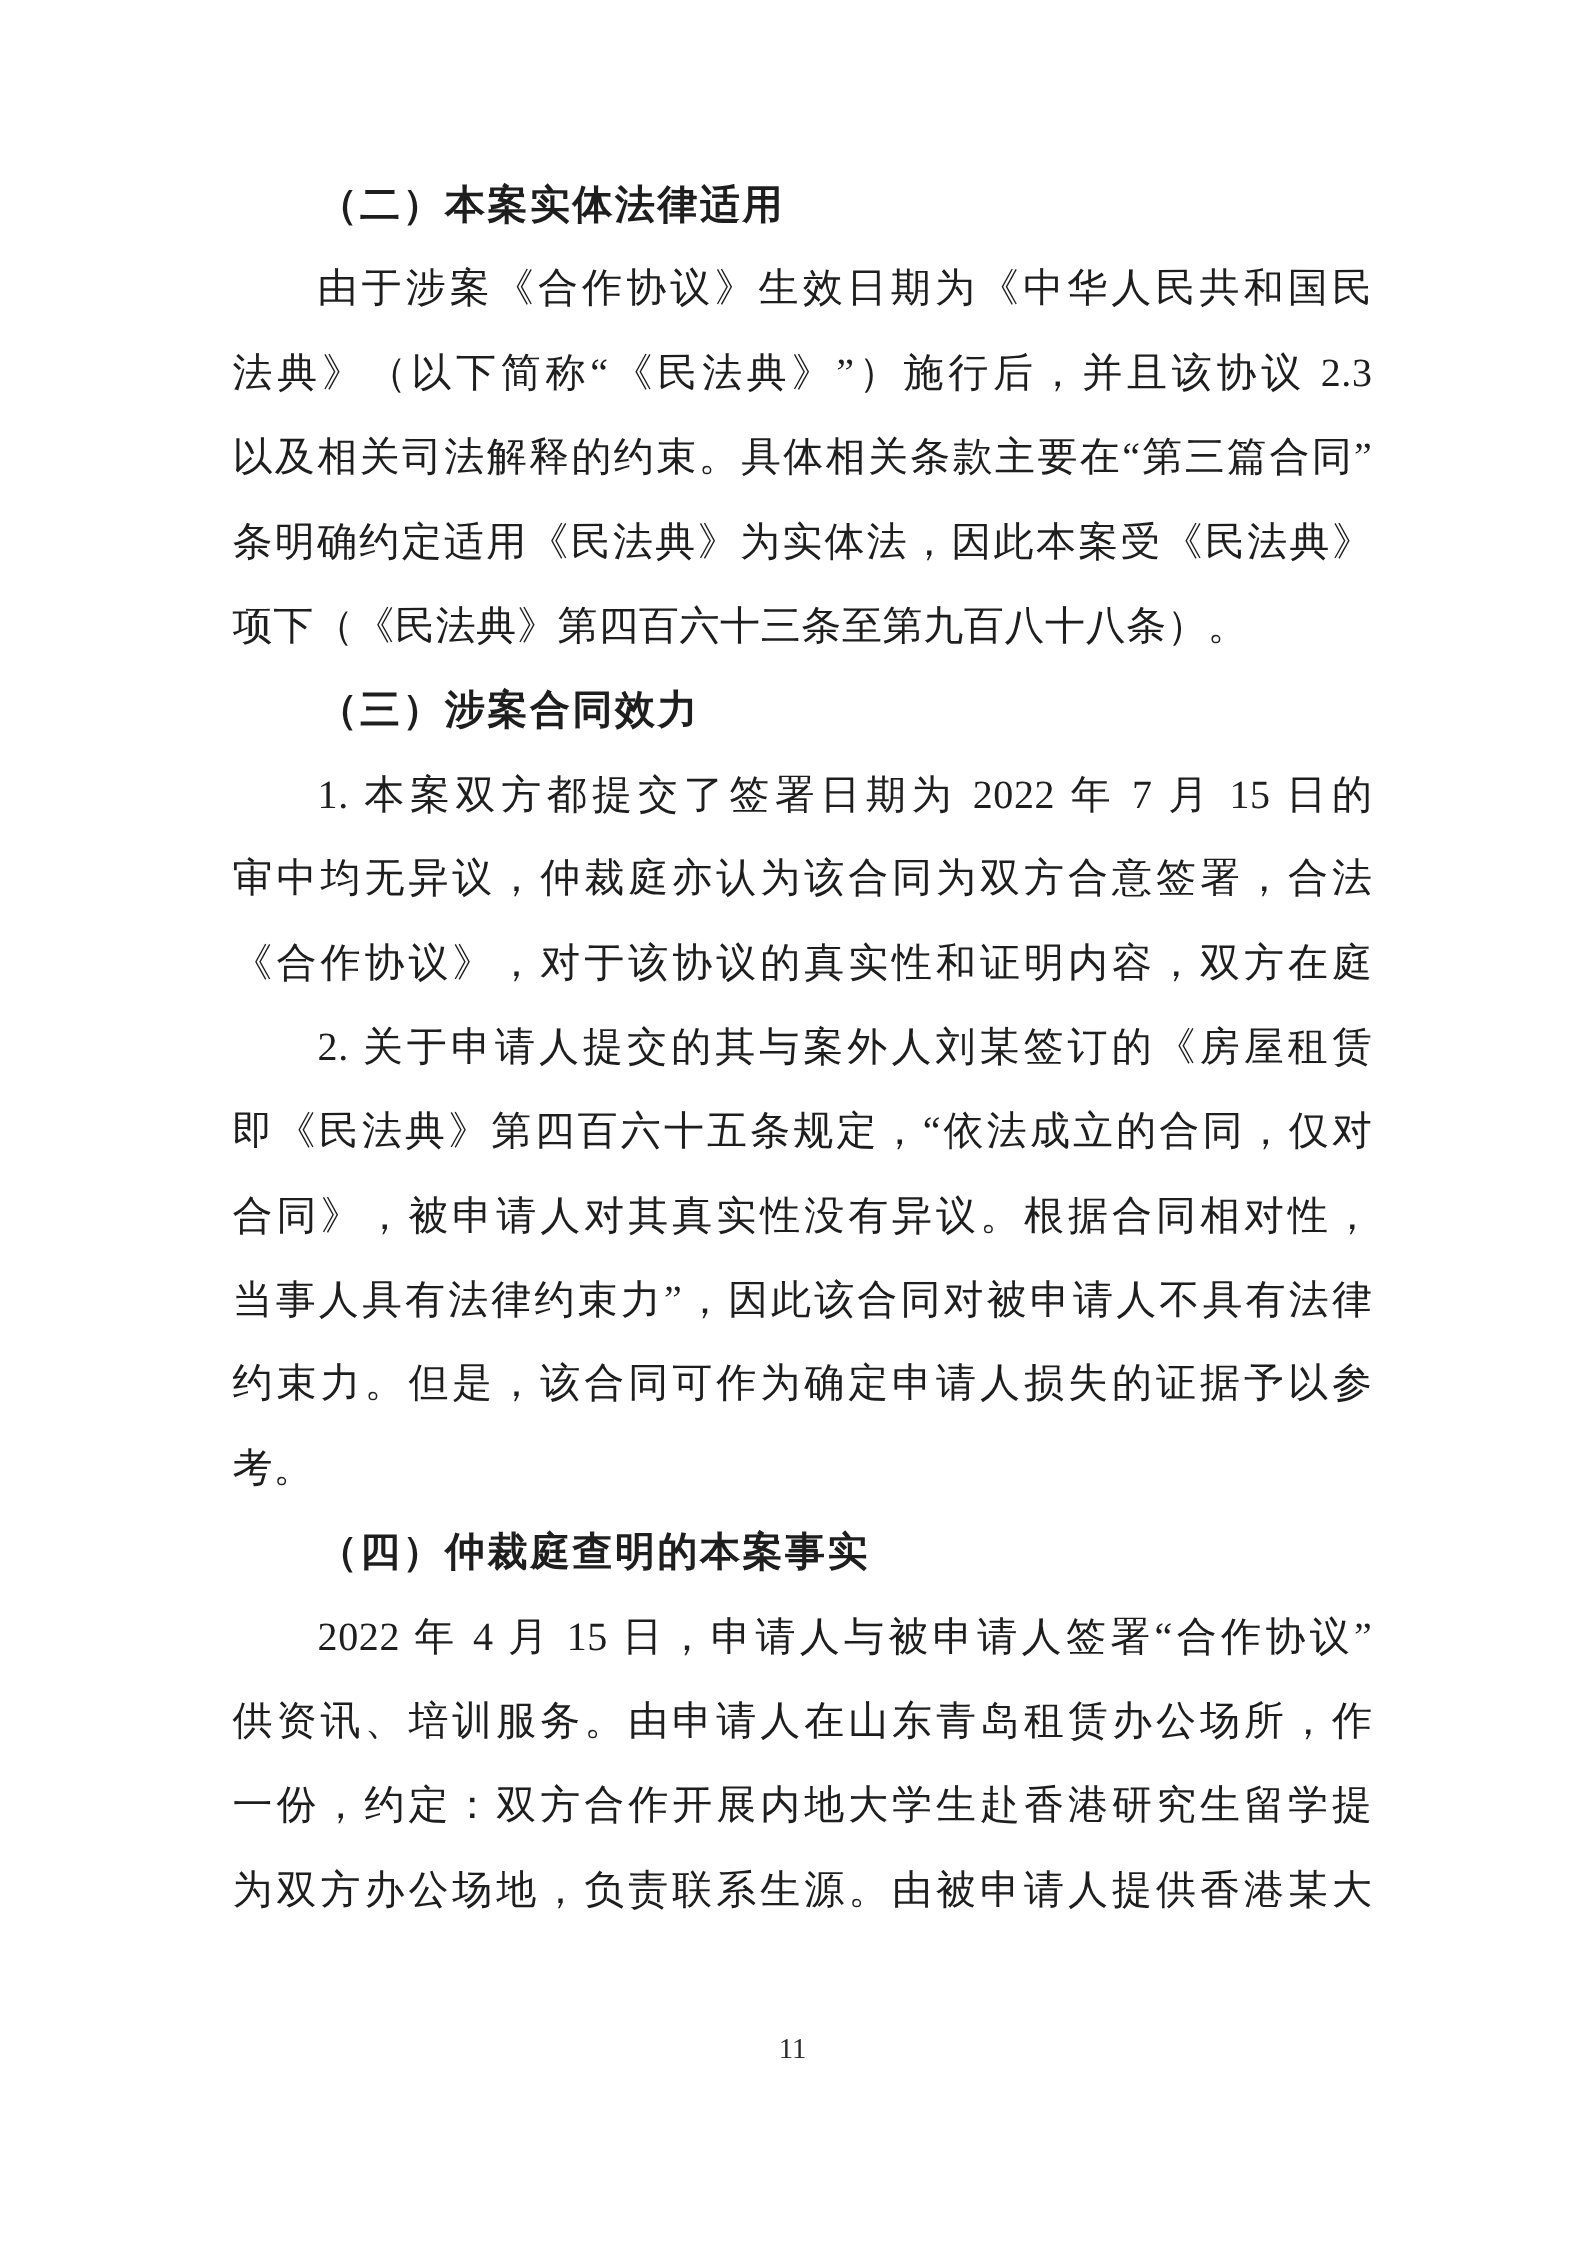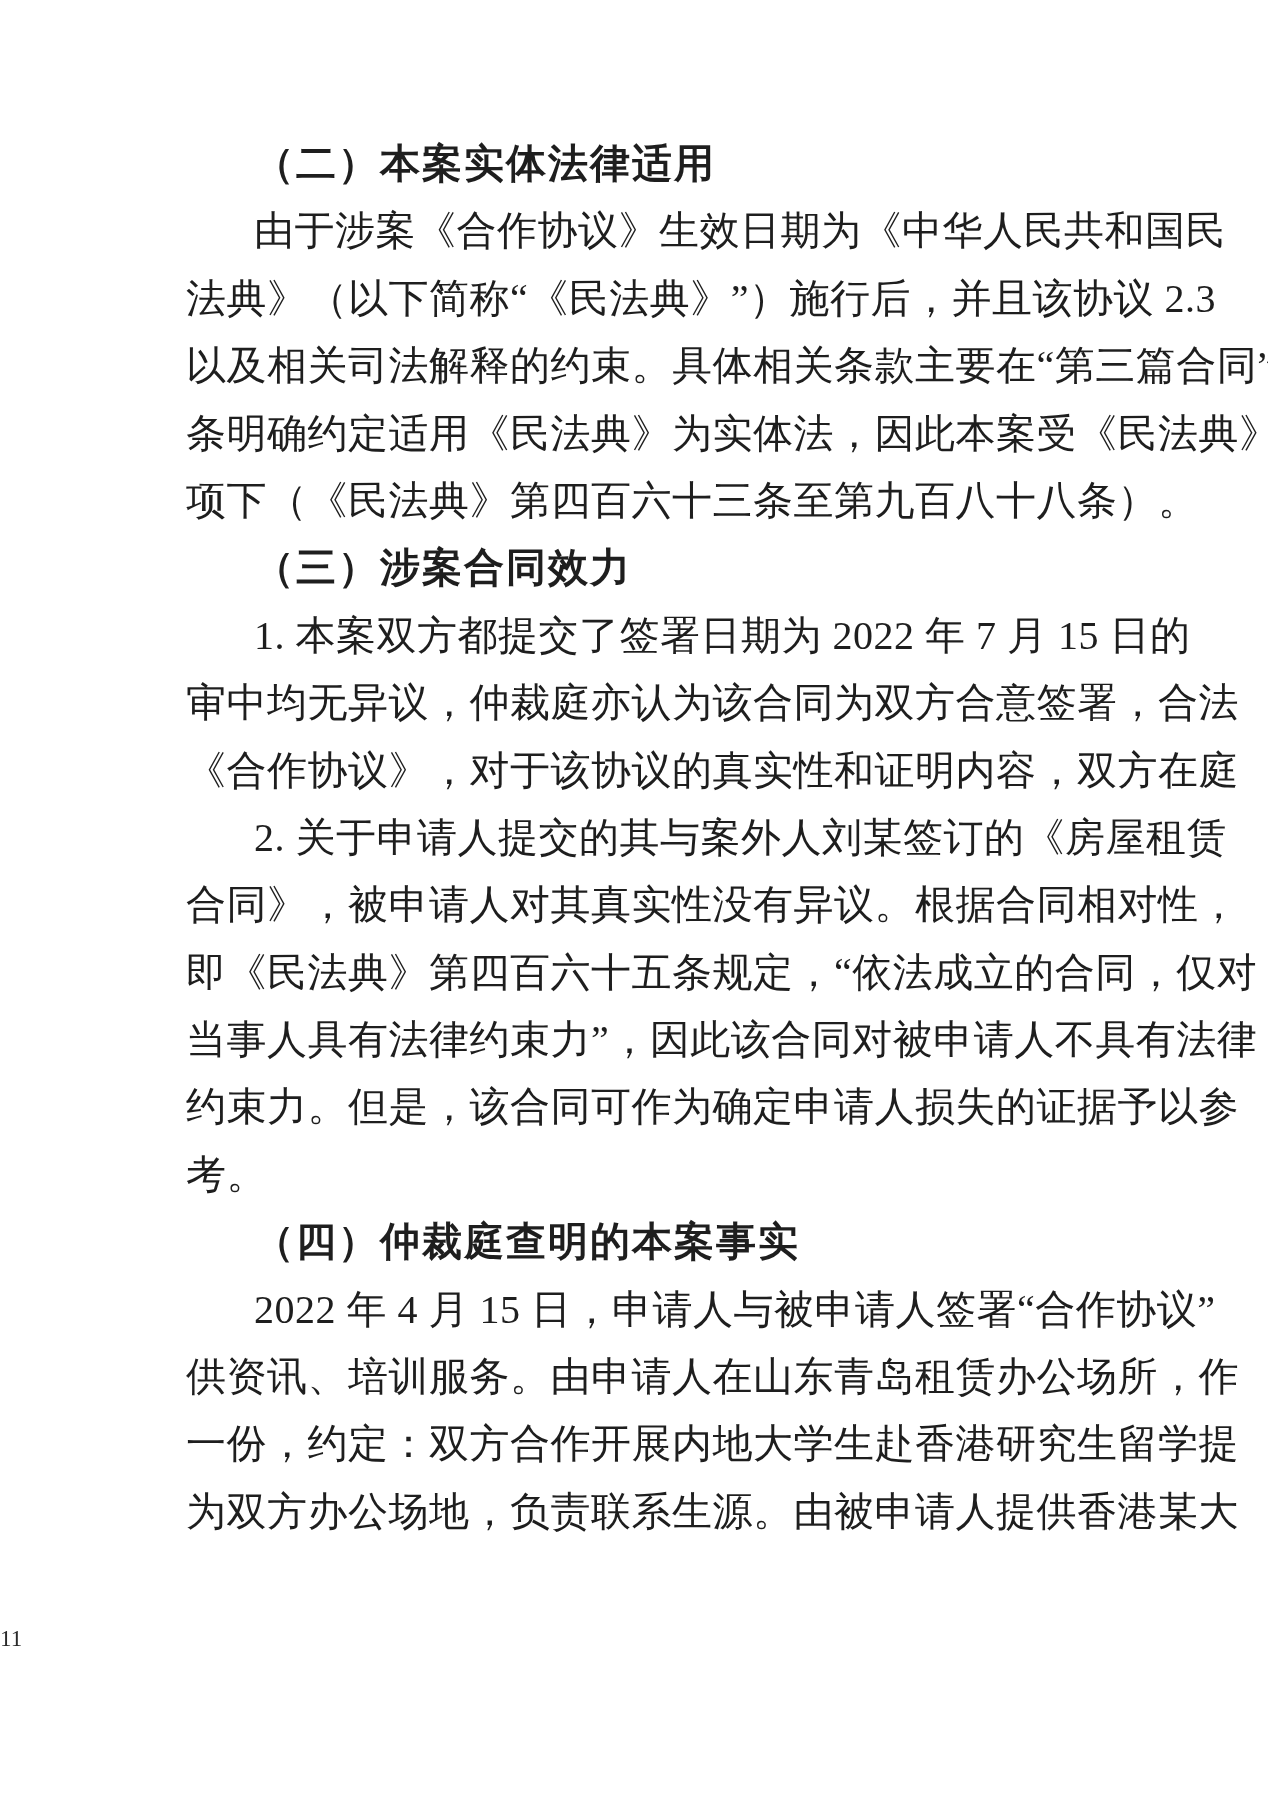--- a/index.html
+++ b/index.html
@@ -16,21 +16,21 @@
     font-family: "Liberation Serif", "DejaVu Serif", serif;
     color: #1e1e1e;
   }
   .content {
     position: absolute;
     left: 186px;
     top: 130px;
     width: 912px;
   }
   .line {
-    font-size: 40px;
+    font-size: 32px;
     line-height: 67.4px;
     height: 67.4px;
     white-space: nowrap;
     text-align: justify;
     text-align-last: justify;
     text-justify: inter-character;
     letter-spacing: 0.5px;
   }
   .line.end {
     text-align-last: left;
@@ -41,20 +41,21 @@
   .line.heading {
     font-weight: bold;
     text-align-last: left;
     letter-spacing: 2px;
   }
   .page-number {
     position: absolute;
     top: 1622px;
     left: 0;
     width: 100%;
+    text-align: center;
     font-size: 23px;
     line-height: 34px;
     color: #2a2a2a;
   }
 </style>
 </head>
 <body>
 
 <div class="page">
   <div class="content">
@@ -62,22 +63,22 @@
     <div class="line indent">由于涉案《合作协议》生效日期为《中华人民共和国民</div>
     <div class="line">法典》（以下简称“《民法典》”）施行后，并且该协议 2.3</div>
     <div class="line">以及相关司法解释的约束。具体相关条款主要在“第三篇合同”</div>
     <div class="line">条明确约定适用《民法典》为实体法，因此本案受《民法典》</div>
     <div class="line end">项下（《民法典》第四百六十三条至第九百八十八条）。</div>
     <div class="line heading indent">（三）涉案合同效力</div>
     <div class="line indent">1. 本案双方都提交了签署日期为 2022 年 7 月 15 日的</div>
     <div class="line">审中均无异议，仲裁庭亦认为该合同为双方合意签署，合法</div>
     <div class="line">《合作协议》，对于该协议的真实性和证明内容，双方在庭</div>
     <div class="line indent">2. 关于申请人提交的其与案外人刘某签订的《房屋租赁</div>
+    <div class="line">即《民法典》第四百六十五条规定，“依法成立的合同，仅对</div>
     <div class="line">合同》，被申请人对其真实性没有异议。根据合同相对性，</div>
-    <div class="line">即《民法典》第四百六十五条规定，“依法成立的合同，仅对</div>
     <div class="line">当事人具有法律约束力”，因此该合同对被申请人不具有法律</div>
     <div class="line">约束力。但是，该合同可作为确定申请人损失的证据予以参</div>
     <div class="line end">考。</div>
     <div class="line heading indent">（四）仲裁庭查明的本案事实</div>
     <div class="line indent">2022 年 4 月 15 日，申请人与被申请人签署“合作协议”</div>
     <div class="line">供资讯、培训服务。由申请人在山东青岛租赁办公场所，作</div>
     <div class="line">一份，约定：双方合作开展内地大学生赴香港研究生留学提</div>
     <div class="line">为双方办公场地，负责联系生源。由被申请人提供香港某大</div>
   </div>
   <div class="page-number">11</div>

